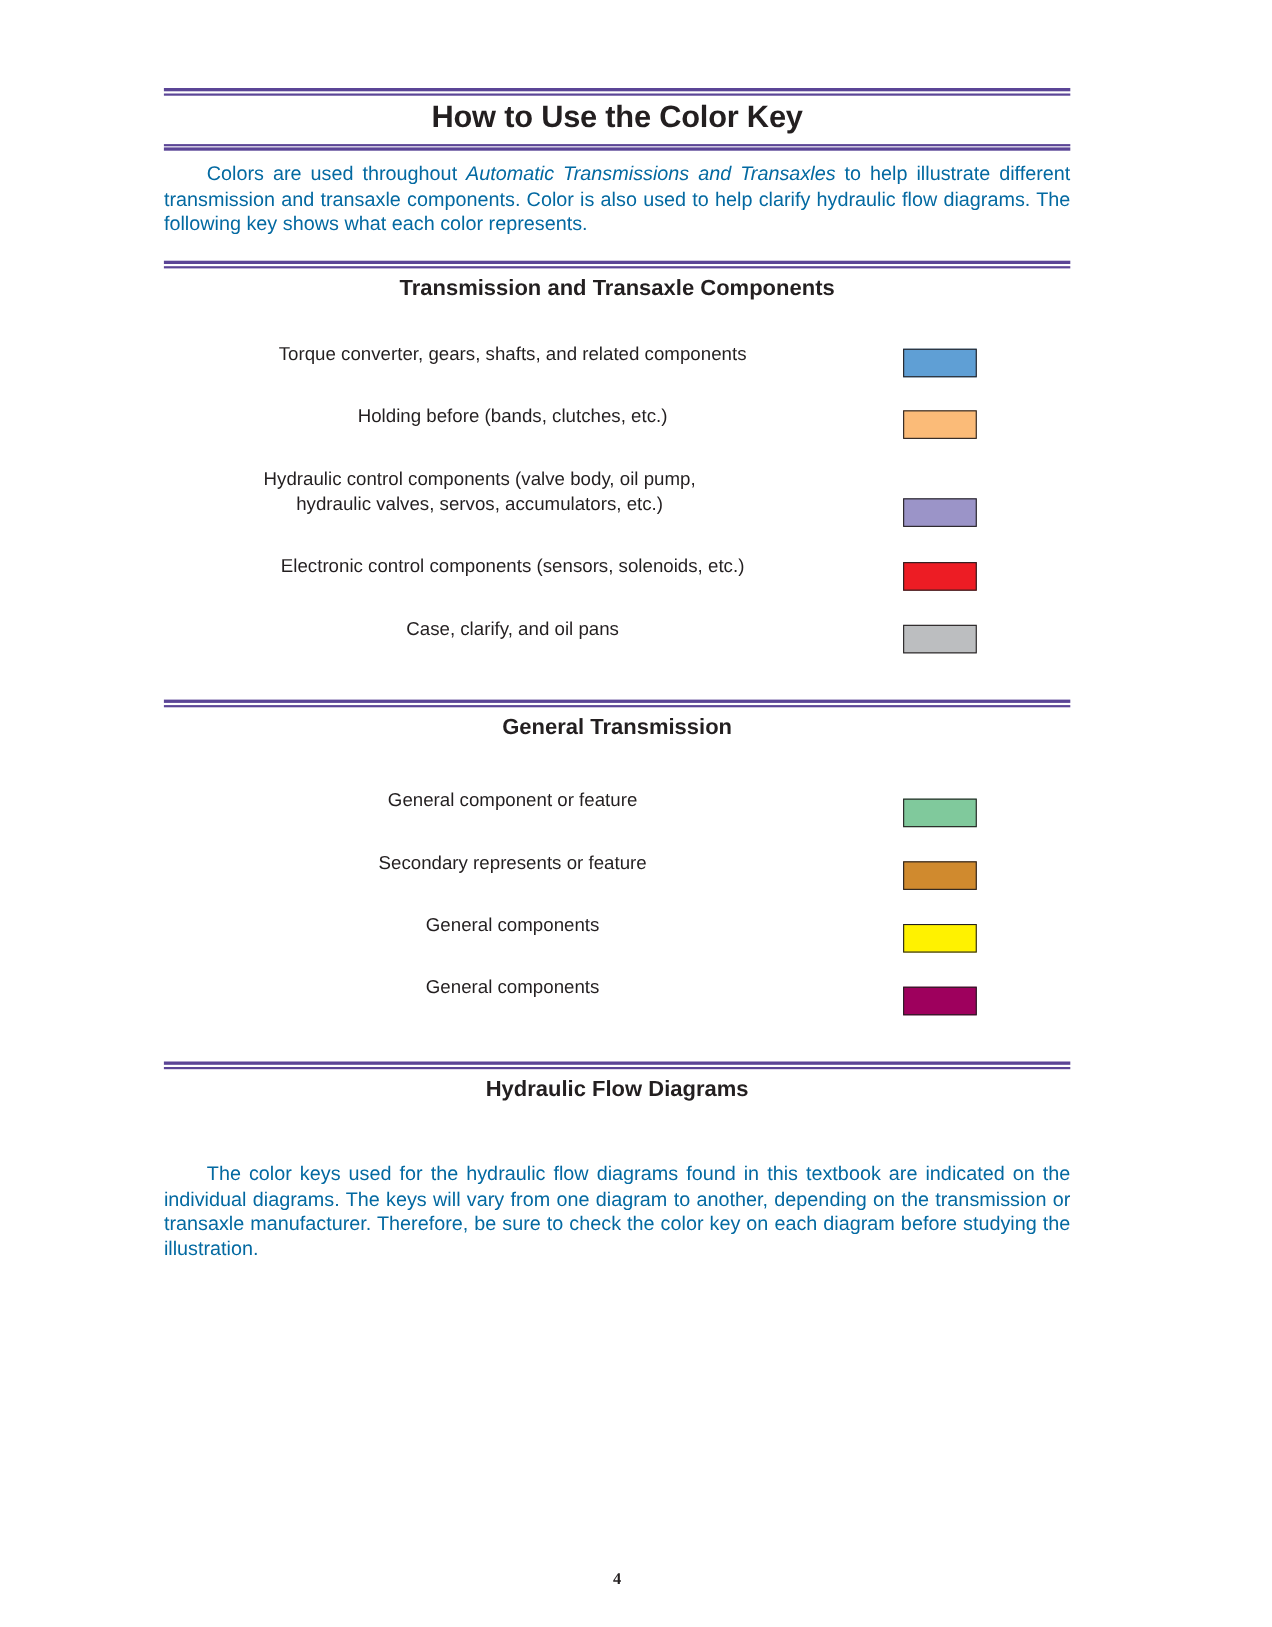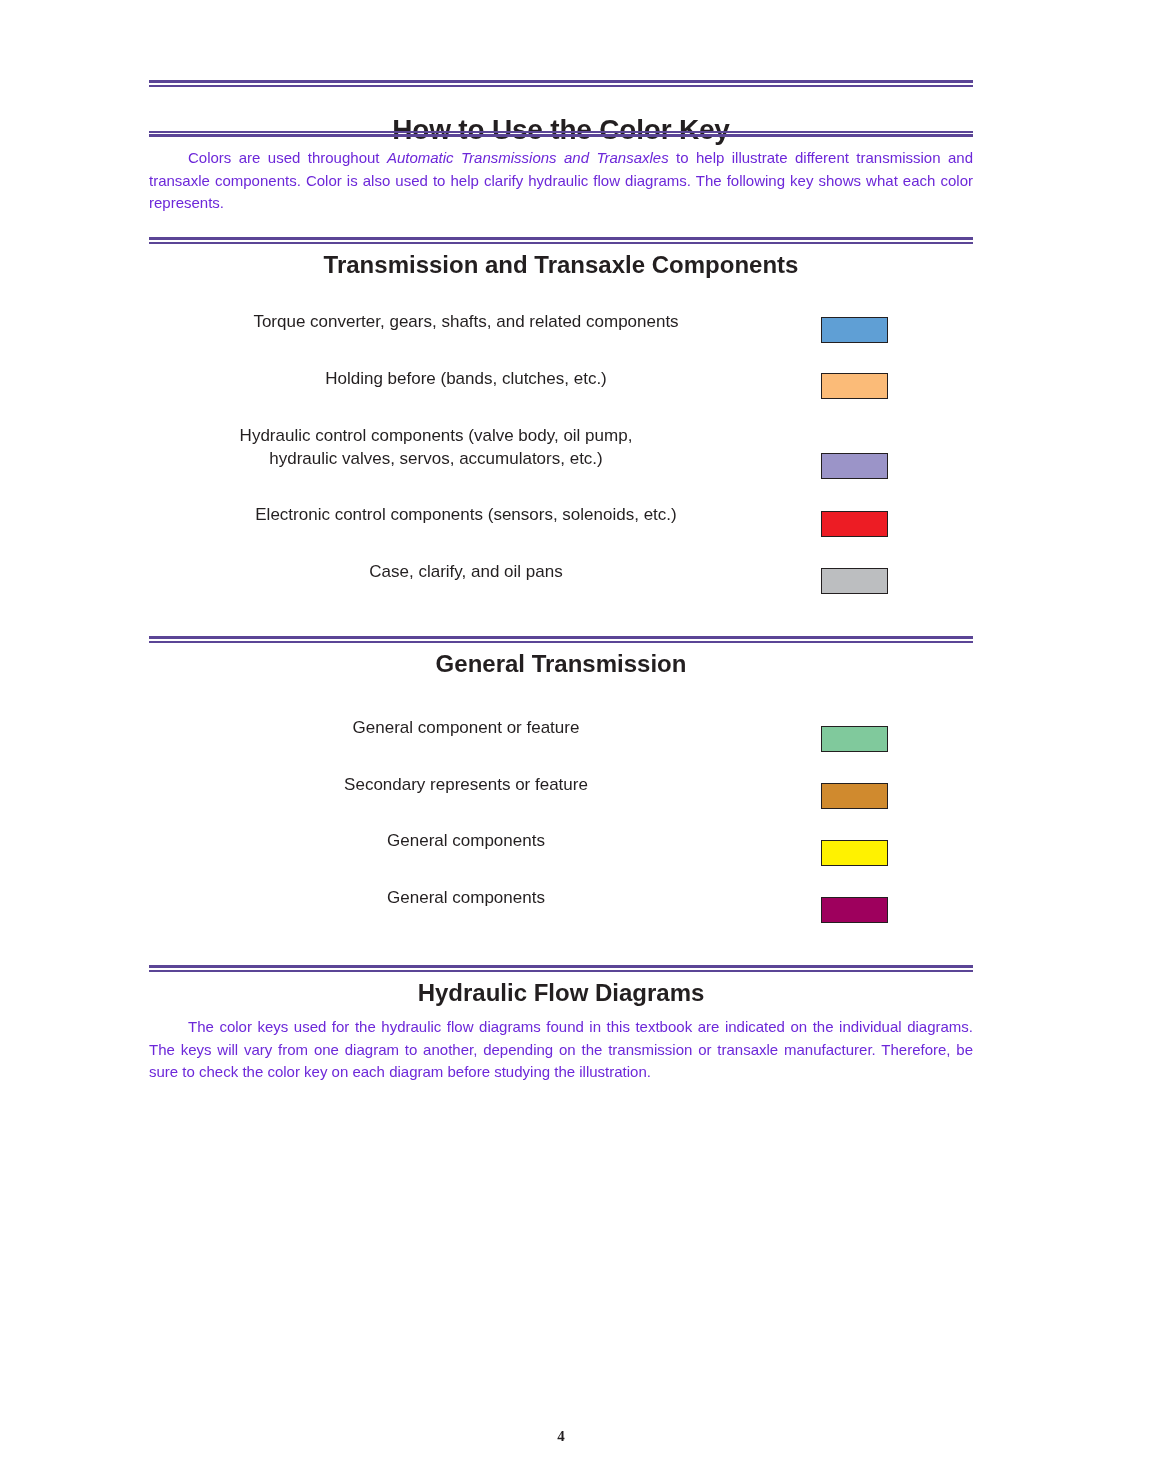--- a/index.html
+++ b/index.html
@@ -10,29 +10,29 @@
   .page { position: absolute; left: 149px; top: 0; width: 824px; }
   .rule-top { position: absolute; left: 0; width: 824px; height: 7px; }
   .rule-top .thick { position: absolute; left: 0; top: 0; width: 100%; height: 3px; background: #5b4596; }
   .rule-top .thin  { position: absolute; left: 0; top: 5px; width: 100%; height: 1.5px; background: #5b4596; }
   .rule-bot { position: absolute; left: 0; width: 824px; height: 7px; }
   .rule-bot .thin  { position: absolute; left: 0; top: 0; width: 100%; height: 1.5px; background: #5b4596; }
   .rule-bot .thick { position: absolute; left: 0; top: 3px; width: 100%; height: 3px; background: #5b4596; }
 
   .title {
     position: absolute; left: 0; width: 824px; text-align: center;
-    font-weight: bold; font-size: 28px; letter-spacing: -0.2px; color: #231f20; margin-top: 24px;
+    font-weight: bold; font-size: 28px; letter-spacing: -0.2px; color: #231f20;
   }
   .subtitle {
     position: absolute; left: 0; width: 824px; text-align: center;
-    font-weight: bold; font-size: 24px; color: #231f20;
+    font-weight: bold; font-size: 20px; color: #231f20;
   }
   .para {
     position: absolute; left: 0; width: 824px;
-    font-size: 15px; line-height: 22.7px; text-align: justify; color: #6d28d9;
+    font-size: 18px; line-height: 22.7px; text-align: justify; color: #0369a1;
   }
   .para .indent { display: inline-block; width: 39px; }
   .para em { font-style: italic; }
 
   .key-row { position: absolute; left: 57px; width: 684px; }
   .key-label {
     position: absolute; left: 0; top: 0; width: 520px;
     font-size: 17px; line-height: 23px; color: #231f20; text-align: center;
   }
   .swatch {
@@ -109,16 +109,16 @@
   <div class="key-row" style="top:886px;">
     <div class="key-label">General components</div>
     <div class="swatch" style="left:615px; top:11px; background:#9e005d;"></div>
   </div>
 
   <div class="rule-top" style="top:965px;">
       <div class="thick"></div>
       <div class="thin"></div>
     </div>
   <div class="subtitle" style="top:979px;">Hydraulic Flow Diagrams</div>
-  <div class="para" style="top:1016px;"><span class="indent"></span><span>The color keys used for the hydraulic flow diagrams found in this textbook are indicated on the individual diagrams. The keys will vary from one diagram to another, depending on the transmission or transaxle manufacturer. Therefore, be sure to check the color key on each diagram before studying the illustration.</span></div>
+  <div class="para" style="top:1056px;"><span class="indent"></span><span>The color keys used for the hydraulic flow diagrams found in this textbook are indicated on the individual diagrams. The keys will vary from one diagram to another, depending on the transmission or transaxle manufacturer. Therefore, be sure to check the color key on each diagram before studying the illustration.</span></div>
 </div>
 
 <div class="page-num">4</div>
 
 </body></html>

